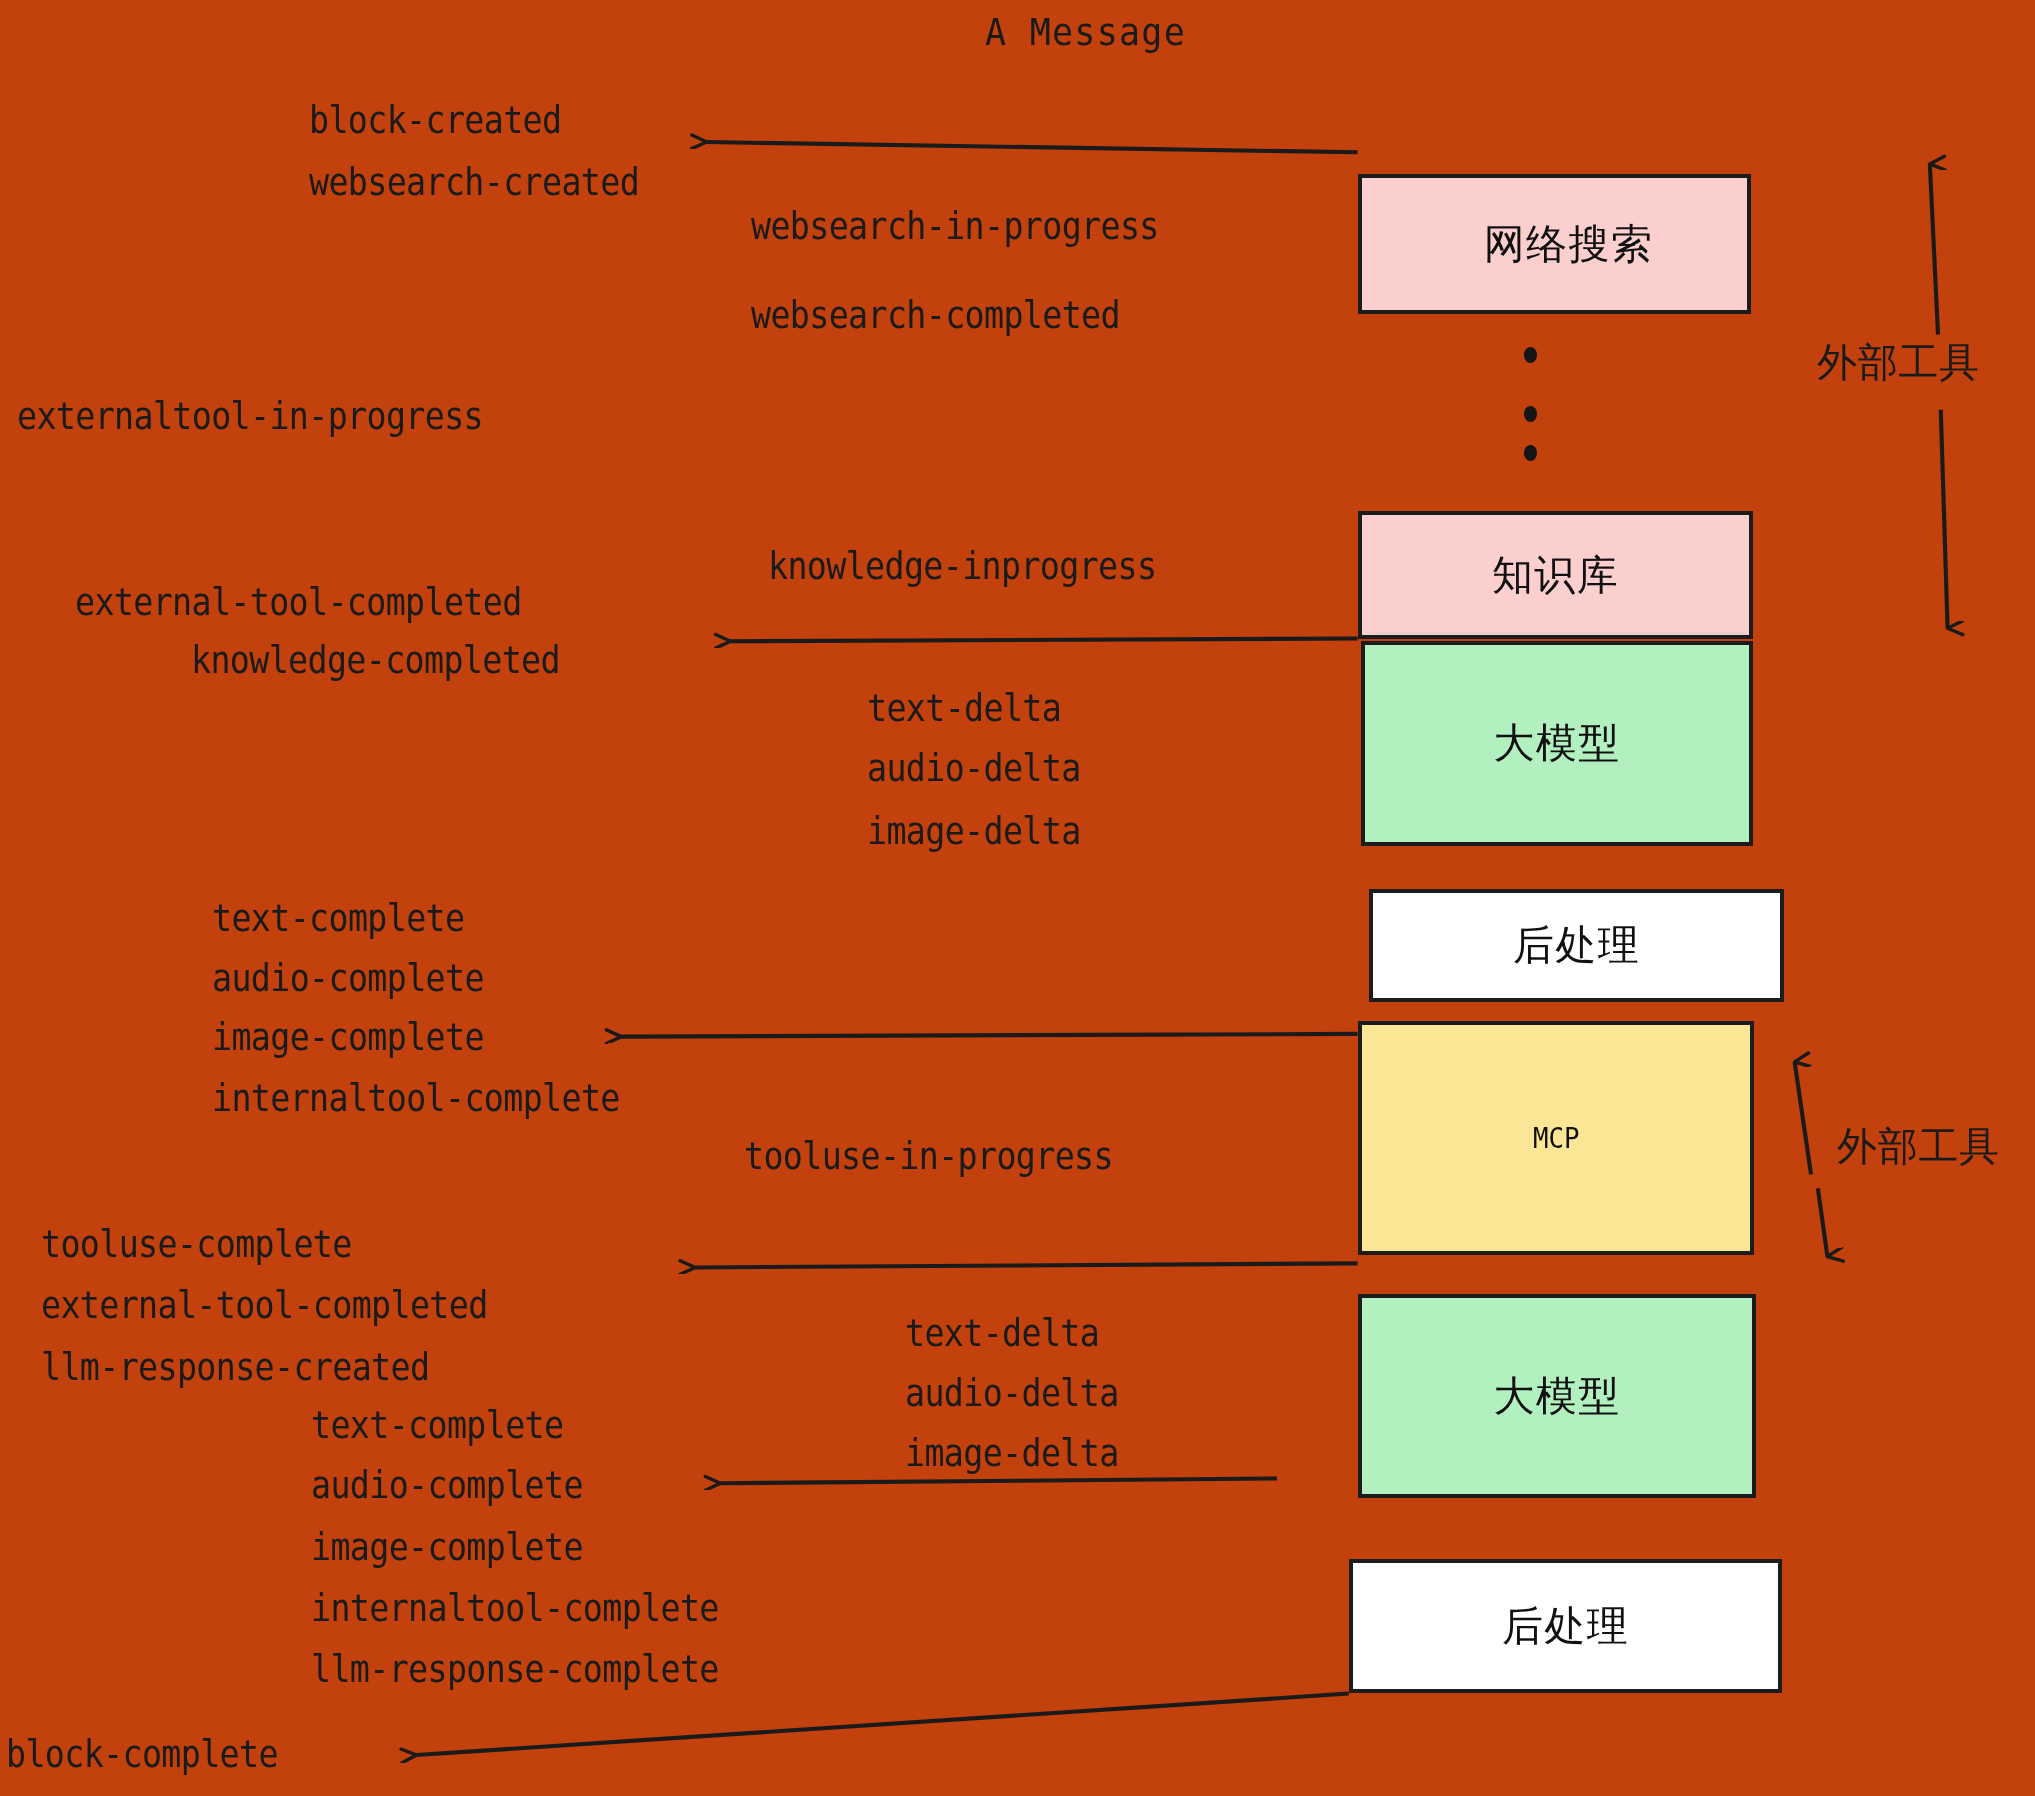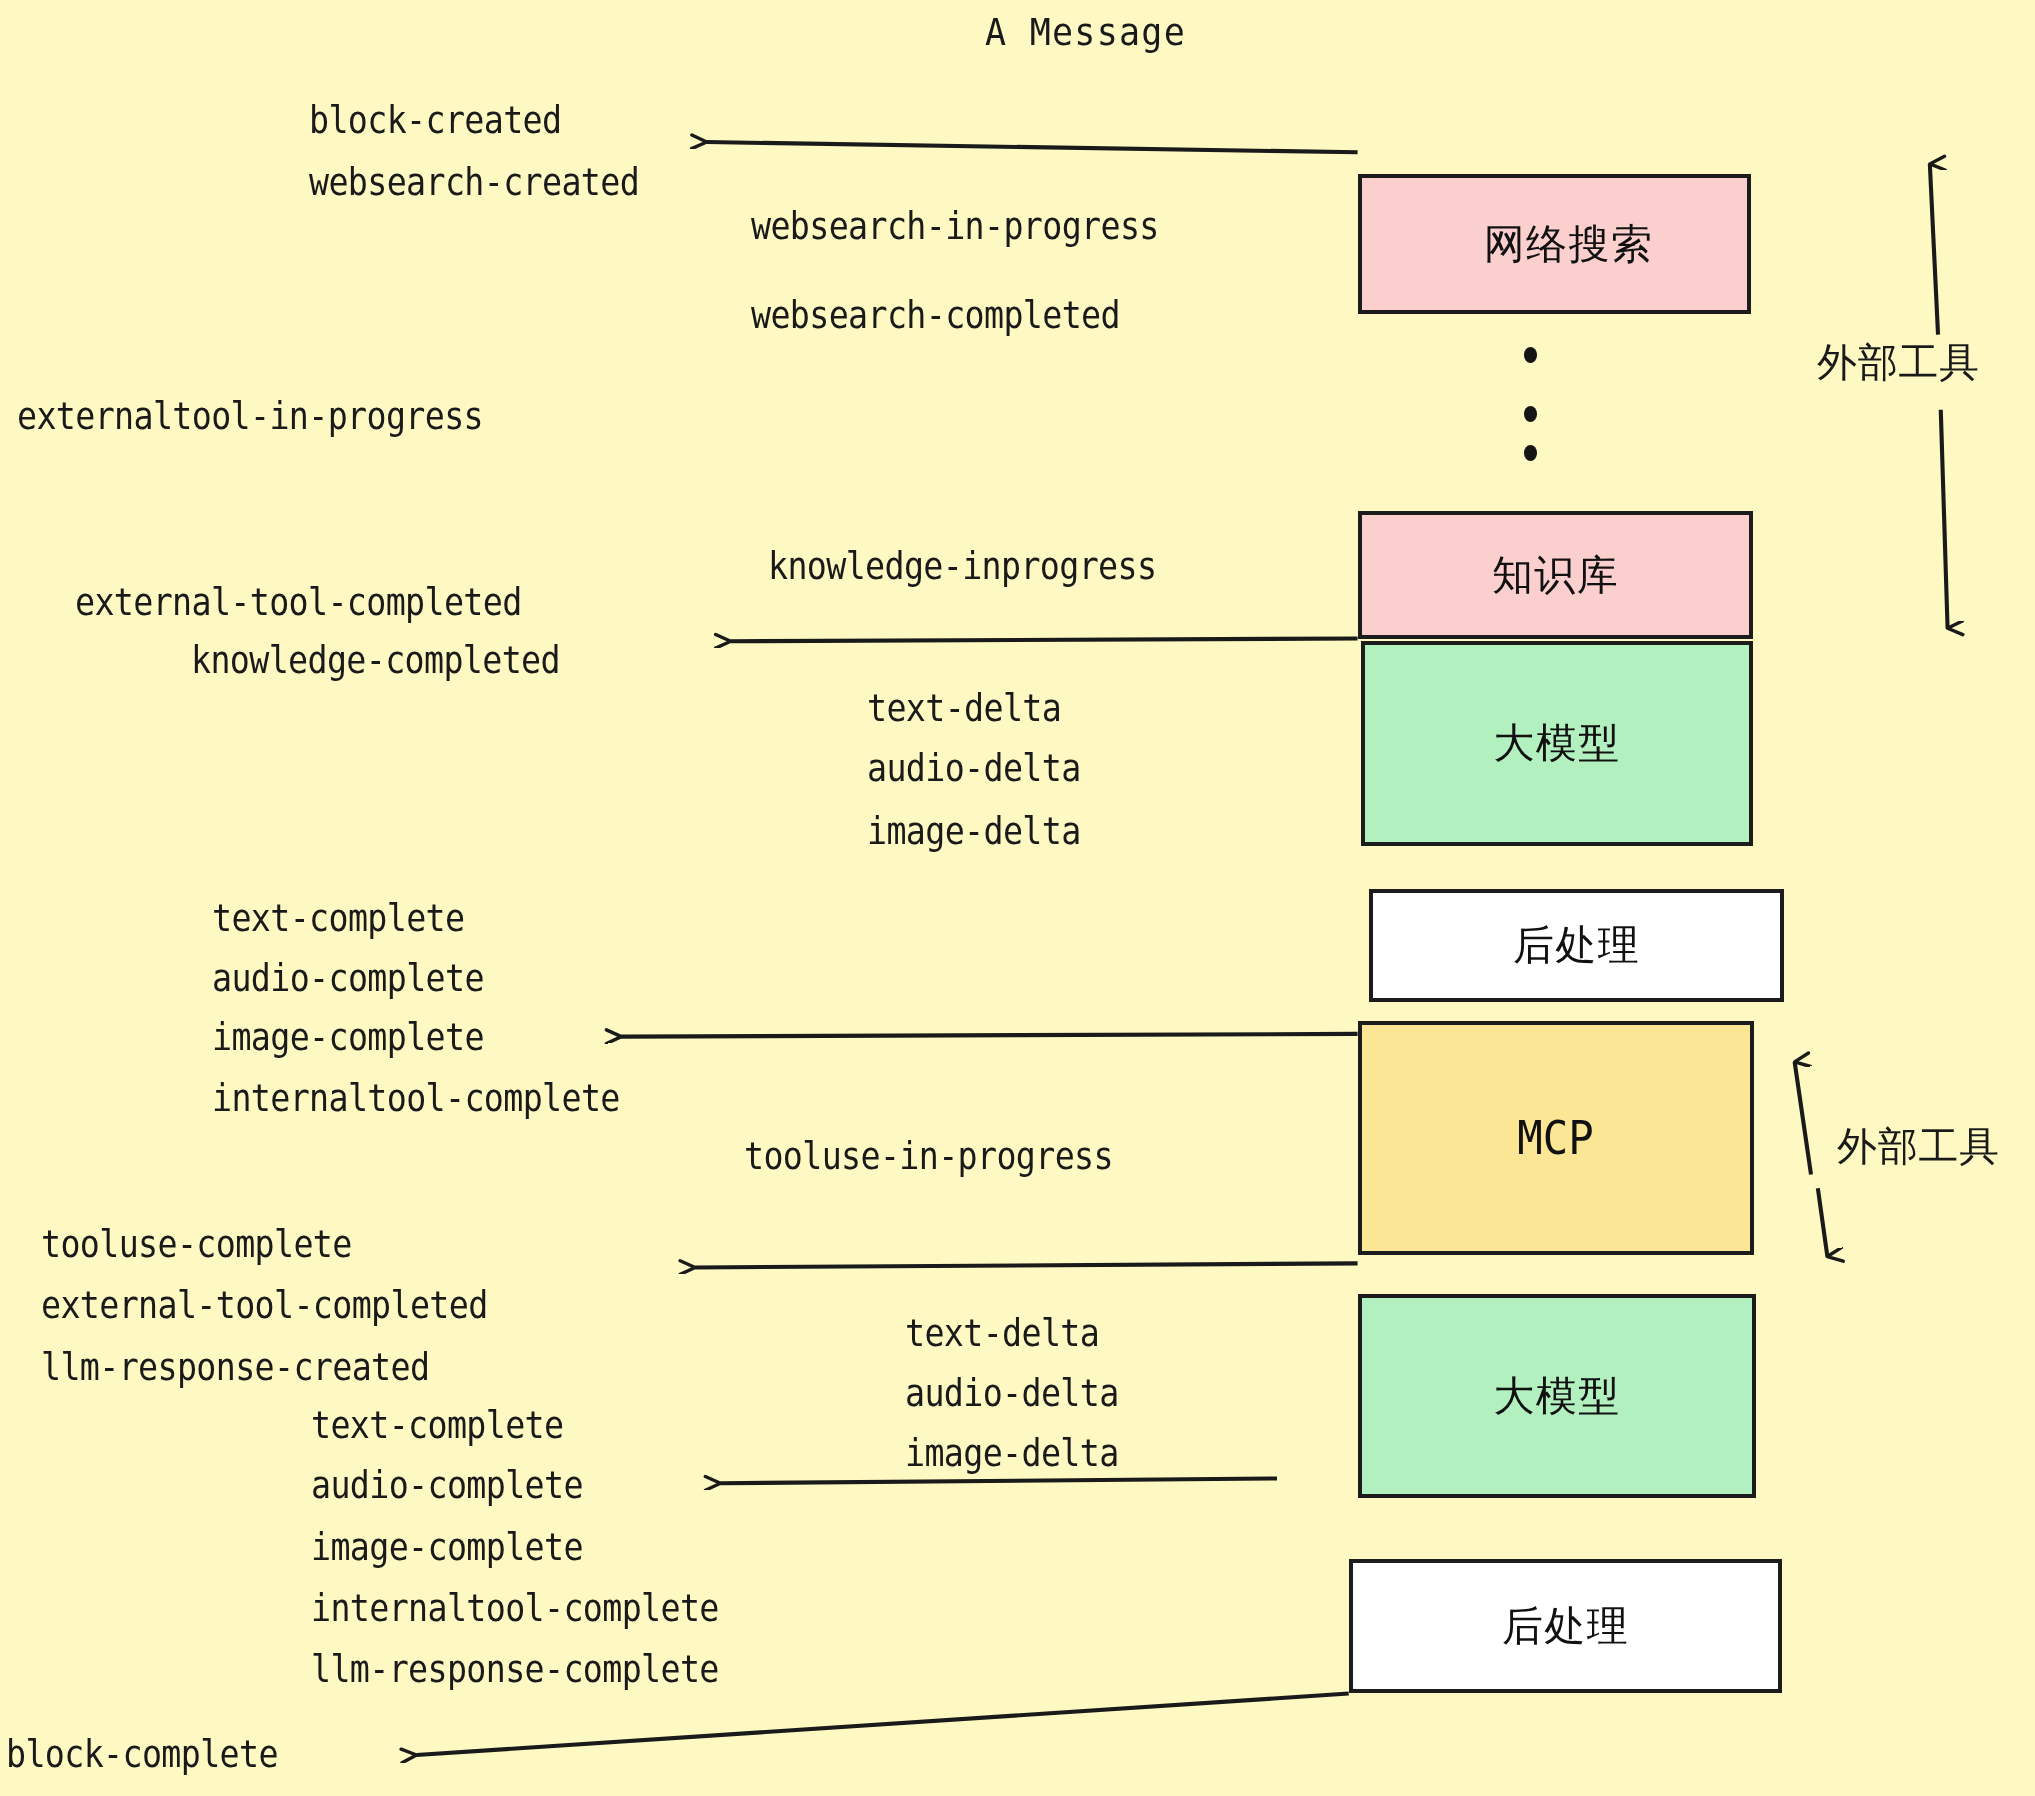--- a/index.html
+++ b/index.html
@@ -4,21 +4,21 @@
 <style>
   html, body {
     margin: 0;
     padding: 0;
     background: #ffffff;
   }
   #canvas {
     position: relative;
     width: 2035px;
     height: 1796px;
-    background: #fef9c3;
+    background: #c2410c;
     overflow: hidden;
     font-family: "DejaVu Sans Mono", "Liberation Mono", monospace;
   }
   
   .evt {
     position: absolute;
     white-space: nowrap;
     color: #1a1a1a;
     font-family: "DejaVu Sans Mono", "Liberation Mono", monospace;
     font-size: 37px;
@@ -46,21 +46,21 @@
     display: flex;
     align-items: center;
     justify-content: center;
     font-family: "DejaVu Sans", "Liberation Sans", sans-serif;
     font-size: 41px;
     color: #111111;
     letter-spacing: 1.4px;
   }
   .node.latin {
     font-family: "DejaVu Sans Mono", "Liberation Mono", monospace;
-    font-size: 46px;
+    font-size: 28px;
     letter-spacing: 0px;
     transform: none;
     text-align: right;
   }
   .node.latin > span {
     display: inline-block;
     transform: scaleX(0.92);
   }
   
   .side-label {

